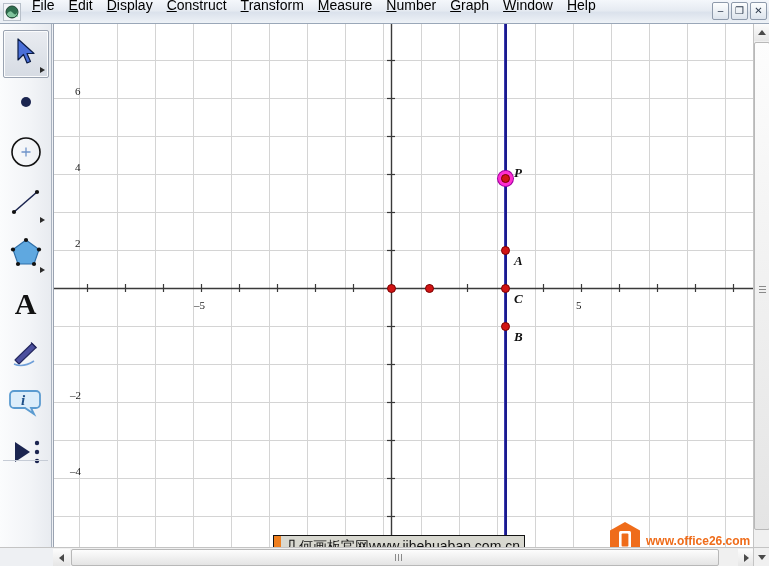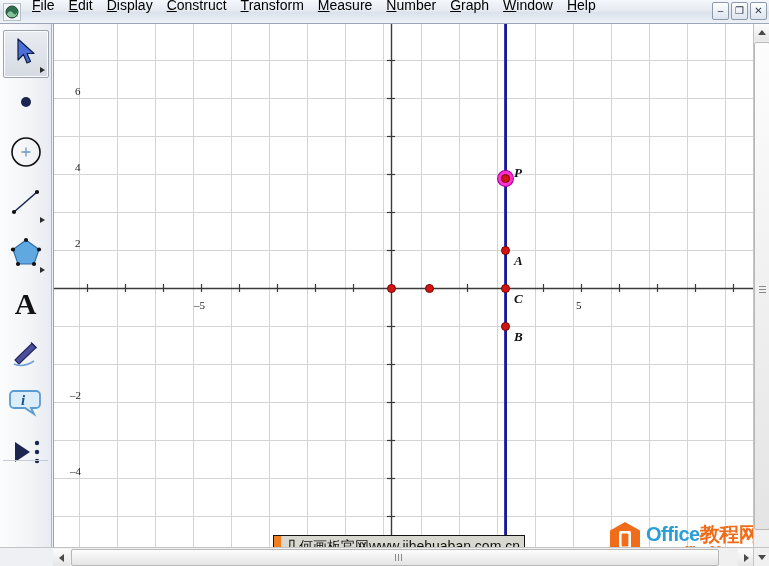--- a/index.html
+++ b/index.html
@@ -394,23 +394,20 @@
 
   <div id="office-logo">
     <div id="office-mark">
       <svg width="34" height="38" viewBox="0 0 34 38">
         <polygon points="17,1 32,9.5 32,28.5 17,37 2,28.5 2,9.5" fill="#ef6c1a"></polygon>
         <rect x="11" y="10" width="12" height="18" rx="1.5" fill="#ffffff"></rect>
         <rect x="13.6" y="12.6" width="6.8" height="12.8" rx="1" fill="#ef6c1a"></rect>
       </svg>
     </div>
     <div id="office-text">
-      <div id="office-title">
-        <span>Office</span><span class="cn">教程网</span>
-      </div>
       <div id="office-url">www.office26.com</div>
     </div>
   </div>
 
   <div id="vscroll">
     <div class="sb-arrow" style="top:0;left:0;">
       <span class="tri tri-up"></span>
     </div>
     <div class="sb-thumb" style="top:18px; left:0; width:16px; height:488px;">
       <span class="grip-v"></span>

